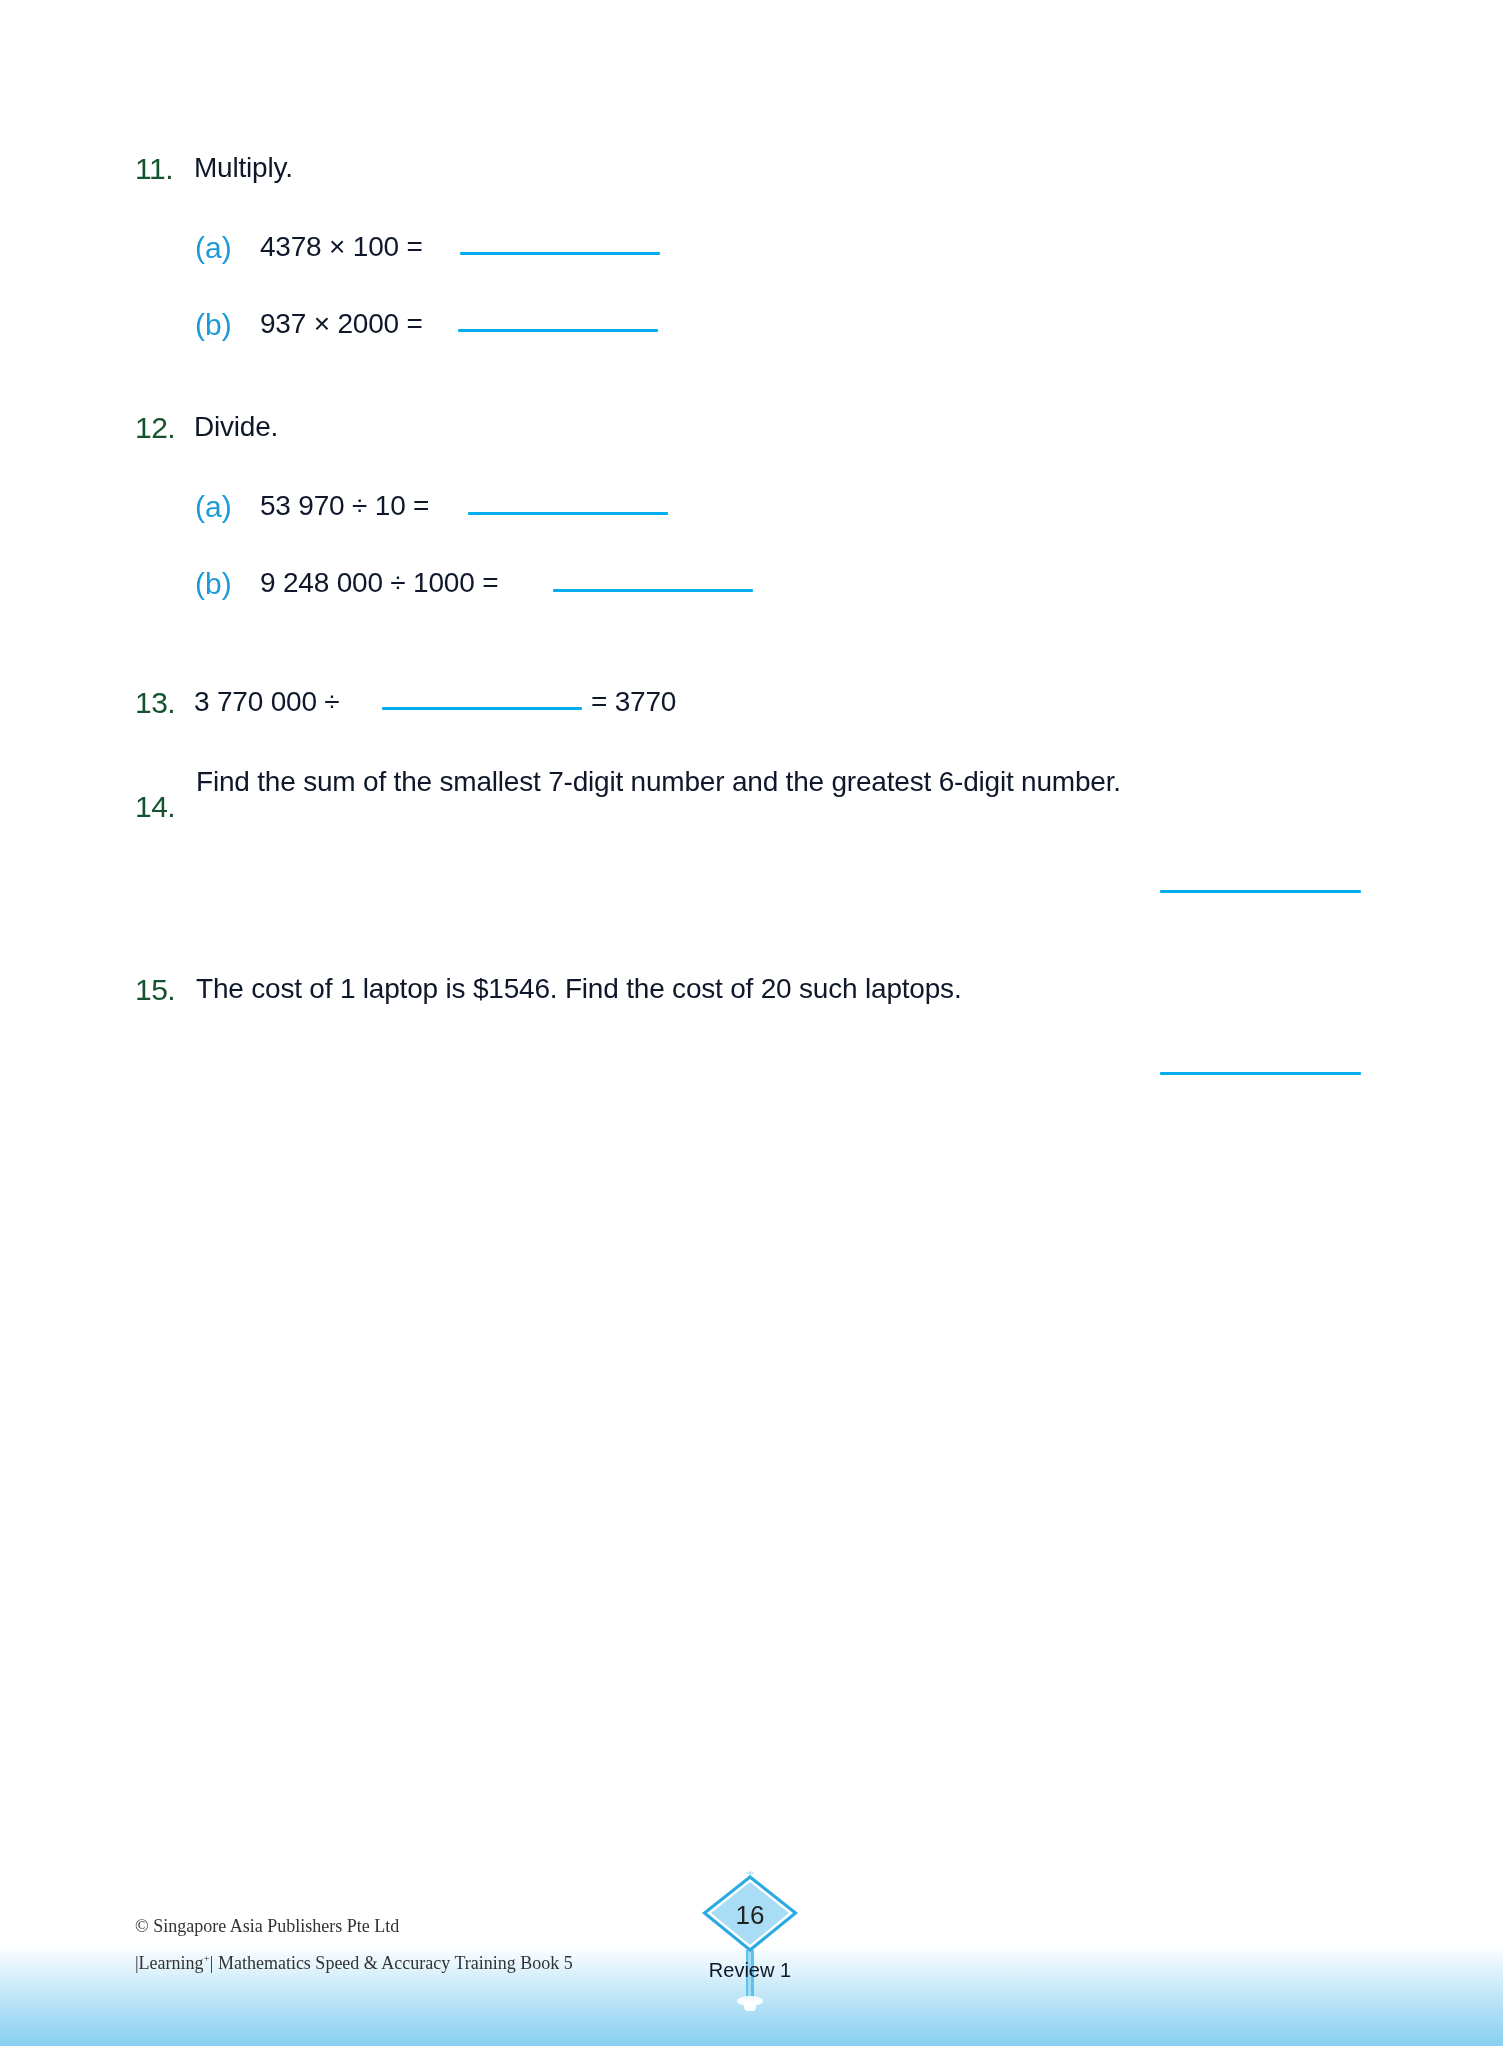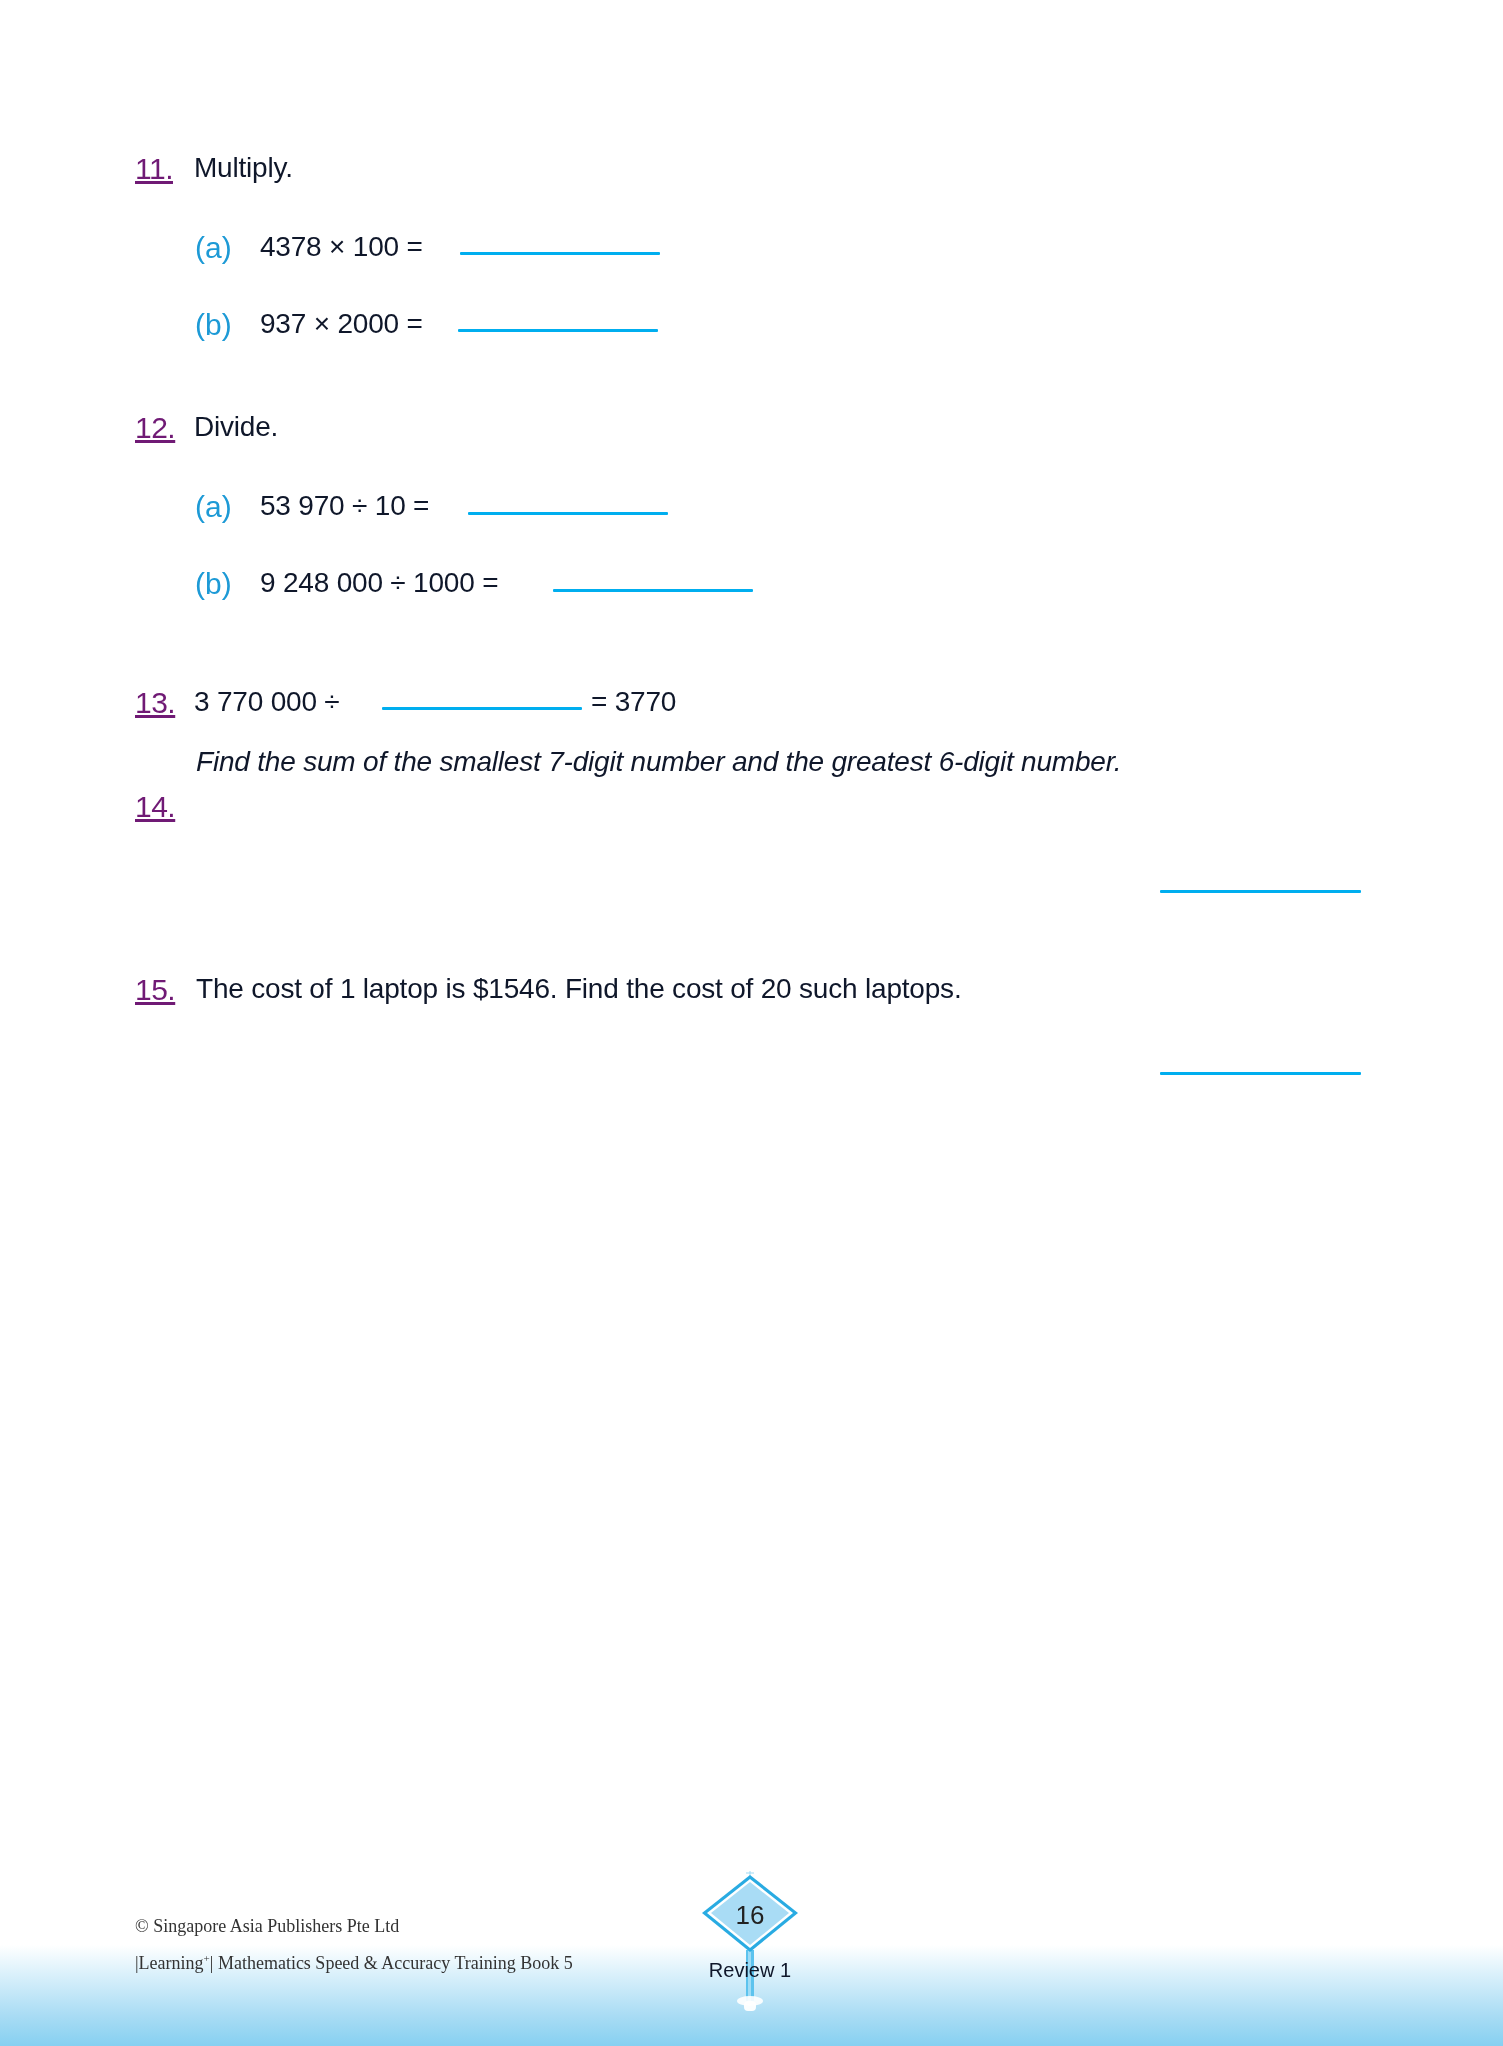--- a/index.html
+++ b/index.html
@@ -4,21 +4,21 @@
 <style>
   html, body { margin: 0; padding: 0; }
   body {
     width: 1503px; height: 2046px; position: relative; overflow: hidden;
     background: #ffffff;
     font-family: "Liberation Sans", "DejaVu Sans", sans-serif;
     color: #1a1a1a;
   }
   .abs { position: absolute; white-space: nowrap; }
   .q-text { font-size: 28px; line-height: 1; color: #0f172a; letter-spacing: -0.2px; }
-  .q-num { font-size: 30px; line-height: 1; color: #701a75; letter-spacing: -0.5px; text-decoration: underline; }
+  .q-num { font-size: 30px; line-height: 1; color: #14532d; letter-spacing: -0.5px; }
   .sub-label { font-size: 30px; line-height: 1; color: #1d9ad6; }
   .blank {
     position: absolute; height: 3px; background: #00aeef; border-radius: 1px;
   }
   .footer-text {
     font-family: "Liberation Serif", "DejaVu Serif", serif;
     font-size: 18px; line-height: 1; color: #333;
   }
   .footer-text sup { font-size: 11px; line-height: 0; }
   .bottom-band {
@@ -66,21 +66,21 @@
 
 <div>
   <span class="abs q-num" style="left:135px; top:688px;">13.</span>
   <span class="abs q-text" style="left:194px; top:688px;">3 770 000 ÷</span>
   <div class="blank" style="left:382px; top:707px; width:200px;"></div>
   <span class="abs q-text" style="left:591px; top:688px;">= 3770</span>
 </div>
 
 <div>
   <span class="abs q-num" style="left:135px; top:792px;">14.</span>
-  <span class="abs q-text" style="left:196px; top:748px;font-style:italic;">Find the sum of the smallest 7-digit number and the greatest 6-digit number.</span>
+  <span class="abs q-text" style="left:196px; top:768px;">Find the sum of the smallest 7-digit number and the greatest 6-digit number.</span>
   <div class="blank" style="left:1160px; top:890px; width:201px;"></div>
 </div>
 
 <div>
   <span class="abs q-num" style="left:135px; top:975px;">15.</span>
   <span class="abs q-text" style="left:196px; top:975px;">The cost of 1 laptop is $1546. Find the cost of 20 such laptops.</span>
   <div class="blank" style="left:1160px; top:1072px; width:201px;"></div>
 </div>
 
 <div class="bottom-band"></div>

